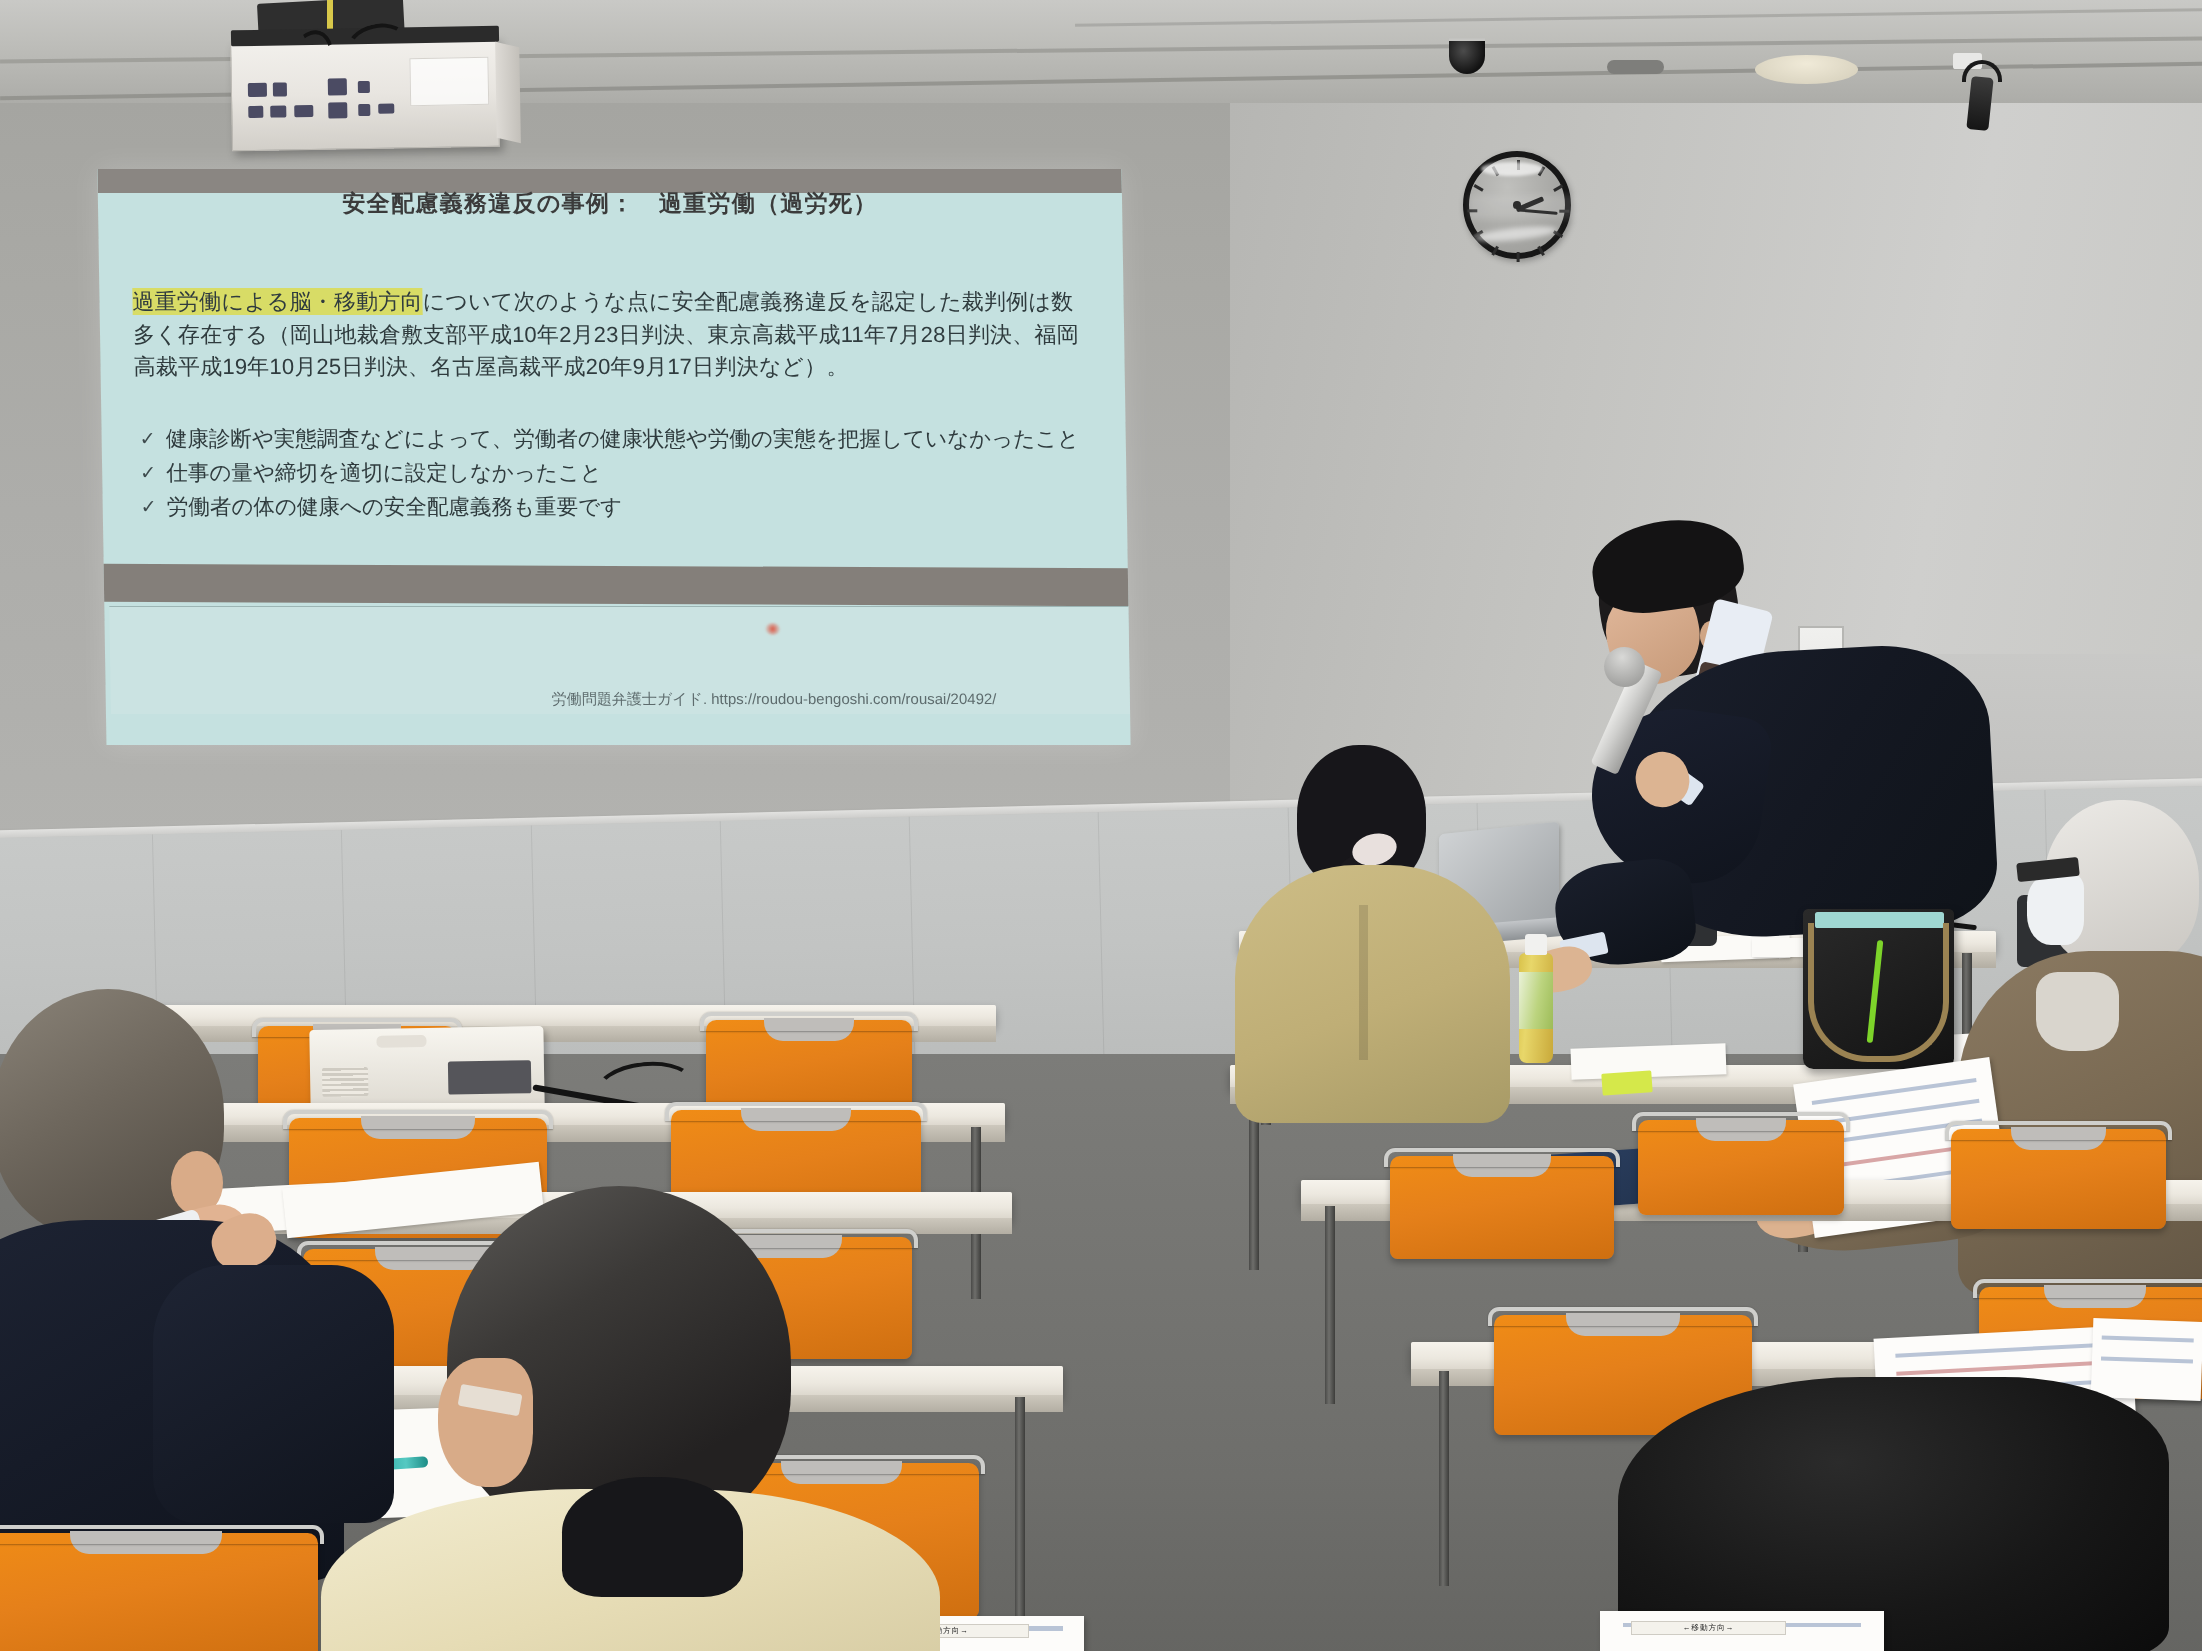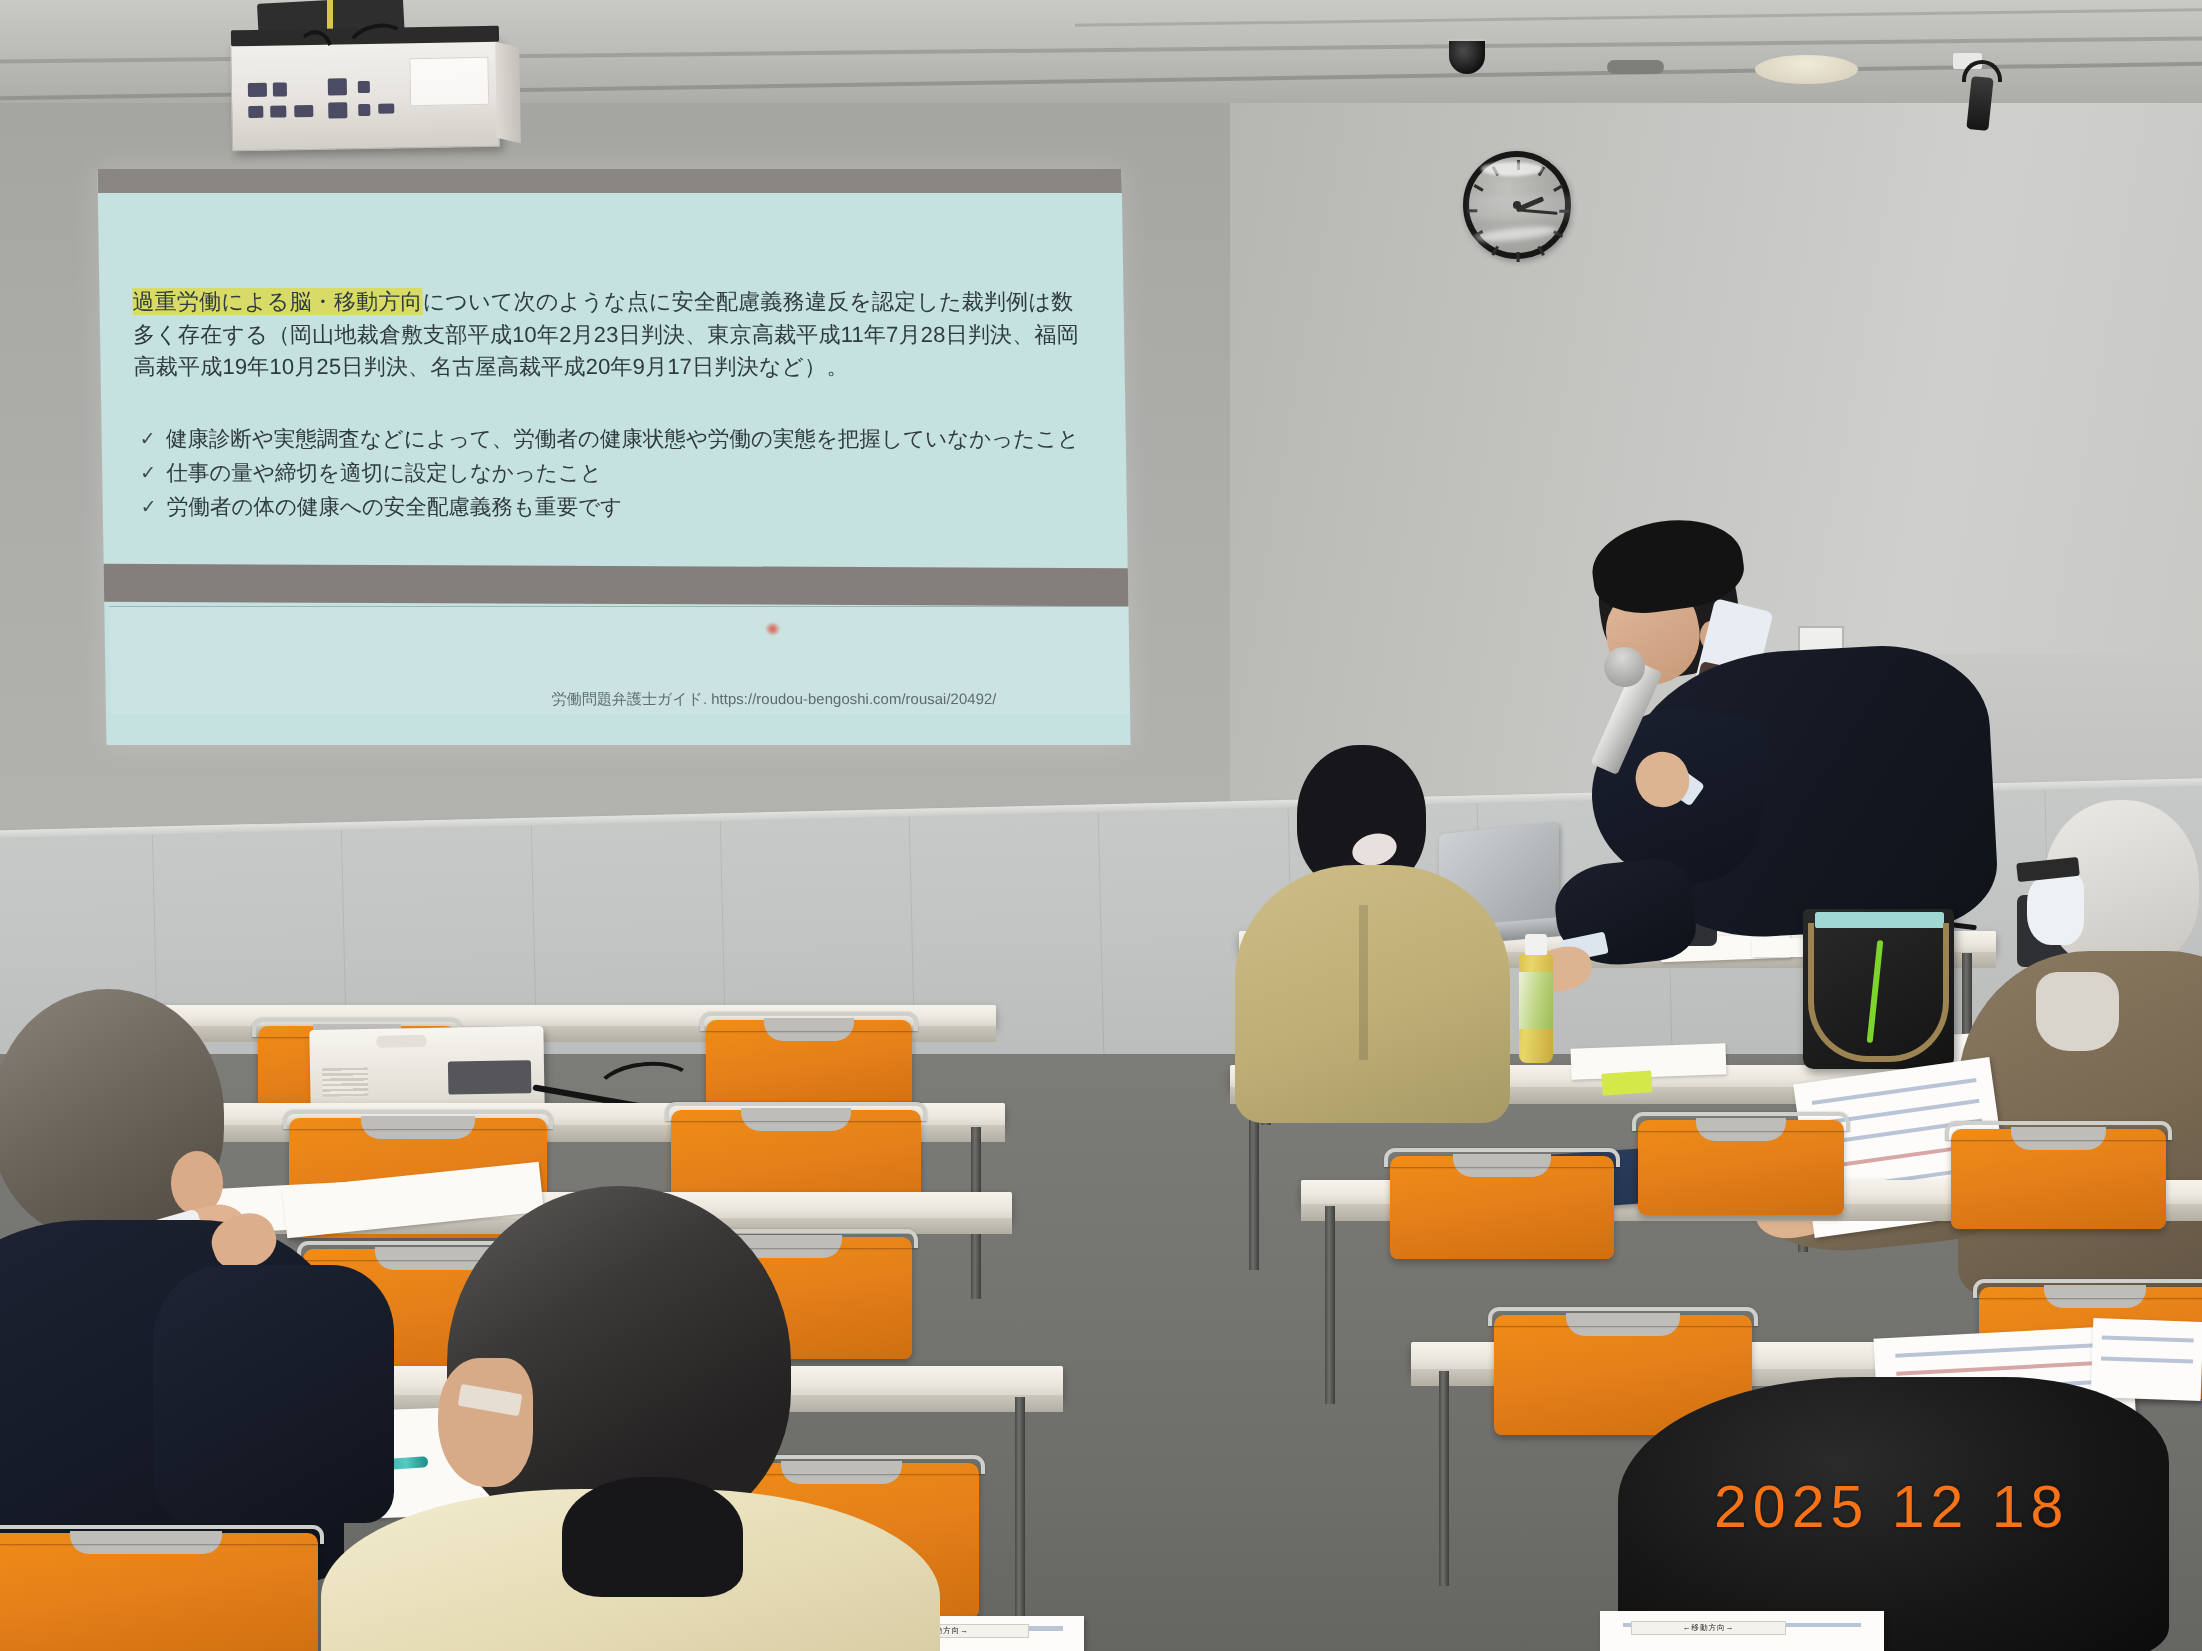--- a/index.html
+++ b/index.html
@@ -502,20 +502,21 @@
     <div class="hand minute"></div>
     <div class="hub"></div>
     <div class="glare"></div>
     <div class="glare2"></div>
     <div class="sheen"></div>
   </div>
 
   <div class="screen-wrap">
     <div class="slide">
       <div class="slide-head"></div>
+      <div class="slide-title">安全配慮義務違反の事例：　過重労働（過労死）</div>
 
       <div class="slide-para">
         <span class="hl">過重労働による脳・移動方向</span><span>について次のような点に安全配慮義務違反を認定した裁判例は数多く存在する（岡山地裁倉敷支部平成10年2月23日判決、東京高裁平成11年7月28日判決、福岡高裁平成19年10月25日判決、名古屋高裁平成20年9月17日判決など）。</span>
       </div>
 
       <div class="slide-bullets">
         <div class="b">
           <span class="chk">✓</span>
           <span>健康診断や実態調査などによって、労働者の健康状態や労働の実態を把握していなかったこと</span>
         </div>
@@ -766,16 +767,15 @@
   </div>
 
   <div class="person" style="left:404px;top:1186px;width:533px;height:469px">
     <div class="head" style="left:43px;top:0px;width:344px;height:353px;background:linear-gradient(150deg,#5c5a57 0%,#3b3937 35%,#232121 75%);border-radius:50% 50% 42% 42%;"></div>
     <div style="position:absolute;left:34px;top:172px;width:95px;height:129px;background:#d8ab88;border-radius:44% 30% 42% 50%;"></div>
     <div style="position:absolute;left:55px;top:203px;width:62px;height:22.4px;background:#e9e6e0;border-radius:3.4px;transform:rotate(10deg);opacity:.85;"></div>
     <div class="body" style="left:-83px;top:303px;width:619px;height:258px;background:linear-gradient(165deg,#f2ecd0 0%,#e6dcb5 45%,#cfc49b 100%);border-radius:42% 42% 6% 6%;"></div>
     <div style="position:absolute;left:158px;top:291px;width:181px;height:120px;background:#17171a;border-radius:46% 46% 22% 22%;"></div>
   </div>
 
-  <div class="datestamp">2025  12  18</div>
 
 </div>
 
 
 </body></html>

